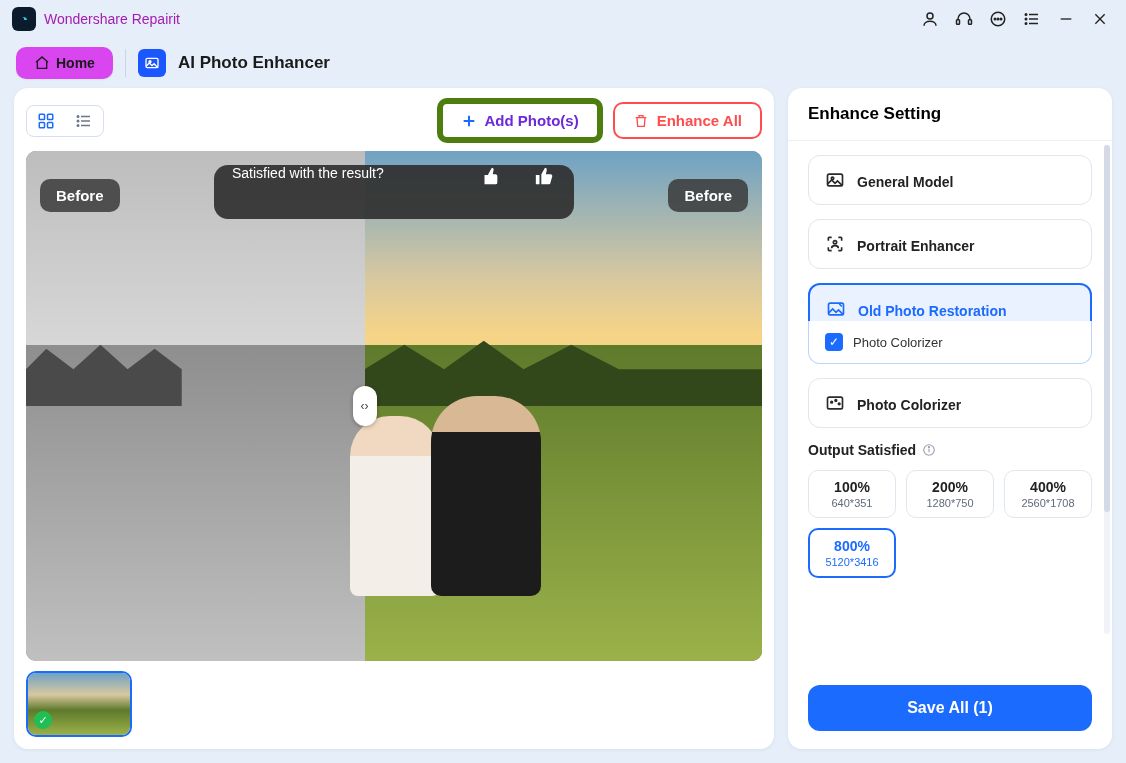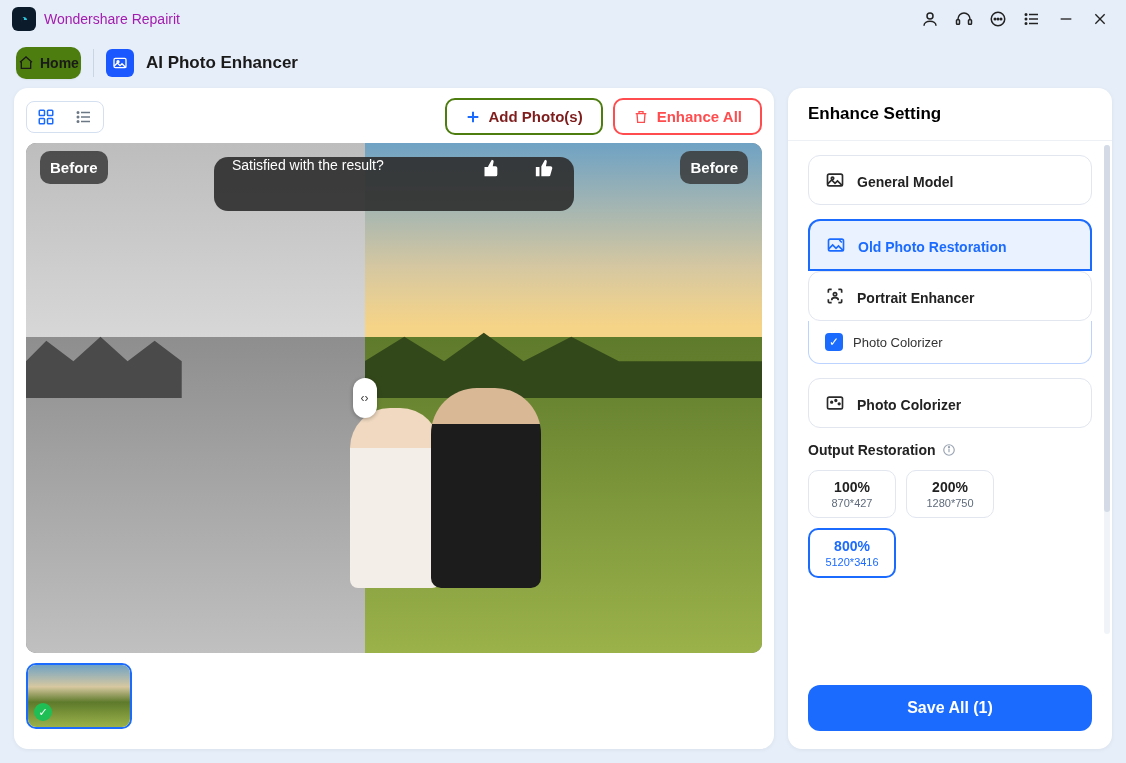--- a/index.html
+++ b/index.html
@@ -3,48 +3,48 @@
 <meta charset="utf-8">
 <style>
   * { box-sizing: border-box; margin: 0; padding: 0; }
   body { font-family: -apple-system, "Segoe UI", Arial, sans-serif; background: #e6eef9; width: 1126px; height: 763px; overflow: hidden; }
   .titlebar { height: 38px; display: flex; align-items: center; padding: 0 12px; }
   .titlebar .logo { width: 24px; height: 24px; border-radius: 6px; background: #0b1b2b; display: flex; align-items: center; justify-content: center; color: #2cc5d9; font-weight: bold; font-size: 14px; margin-right: 8px; }
   .titlebar .app-name { font-size: 14px; color: #a21caf; font-weight: 500; }
   .titlebar .spacer { flex: 1; }
   .titlebar .tb-icon { width: 28px; height: 28px; display: flex; align-items: center; justify-content: center; color: #222; margin-left: 6px; cursor: pointer; }
   .header { height: 50px; display: flex; align-items: center; padding: 0 16px; gap: 12px; }
-  .home-btn { background: #4d7c0f; border: none; border-radius: 10px; padding: 8px 2px; display: flex; align-items: center; gap: 6px; font-size: 14px; font-weight: 600; color: #1a1a1a; cursor: pointer; box-shadow: 0 1px 2px rgba(0,0,0,.05); }
+  .home-btn { background: #d946ef; border: none; border-radius: 10px; padding: 8px 18px; display: flex; align-items: center; gap: 6px; font-size: 14px; font-weight: 600; color: #1a1a1a; cursor: pointer; box-shadow: 0 1px 2px rgba(0,0,0,.05); }
   .vline { width: 1px; height: 28px; background: #c9d4e4; }
   .page-icon { width: 28px; height: 28px; border-radius: 6px; background: #1b57ff; color: #fff; display: flex; align-items: center; justify-content: center; }
   .page-title { font-size: 17px; font-weight: 700; color: #1a1a1a; }
   .workspace { display: flex; gap: 14px; padding: 0 14px 14px 14px; height: calc(763px - 38px - 50px); }
   .left-card, .right-card { background: #fff; border-radius: 14px; box-shadow: 0 1px 4px rgba(0,0,0,.06); }
   .left-card { flex: 1; display: flex; flex-direction: column; overflow: hidden; padding: 10px 12px 12px 12px; }
   .toolbar { display: flex; align-items: center; gap: 10px; padding-bottom: 8px; }
   .view-toggle { display: flex; border: 1px solid #d4dff0; border-radius: 8px; overflow: hidden; }
   .vt-btn { padding: 6px 10px; cursor: pointer; display: flex; align-items: center; justify-content: center; }
   .vt-btn.active { color: #1b6bff; }
   .vt-btn:not(.active) { color: #6b7785; }
   .toolbar .spacer { flex: 1; }
   .pill { border-radius: 10px; padding: 8px 18px; font-weight: 700; font-size: 15px; display: flex; align-items: center; gap: 8px; cursor: pointer; background: #fff; }
-  .pill.blue { border: 2px solid #4d7c0f; color: #7f1d1d; }
+  .pill.blue { border: 6px solid #4d7c0f; color: #6d28d9; }
   .pill.red  { border: 2px solid #ff4d4f; color: #ff4d4f; }
   .preview { position: relative; border-radius: 10px; overflow: hidden; height: 510px; background: #7a7a7a; }
   .preview .sky-before { position:absolute; left:0; top:0; width:46%; height:45%; background: linear-gradient(180deg,#bdbdbd,#dcdcdc); }
   .preview .sky-after  { position:absolute; right:0; top:0; width:54%; height:45%; background: linear-gradient(180deg,#6fa2c4 0%, #d7c8a0 55%, #f6d487 80%); }
   .preview .ground-before { position:absolute; left:0; bottom:0; width:46%; height:62%; background: linear-gradient(180deg,#8e8e8e,#c0c0c0); }
   .preview .ground-after  { position:absolute; right:0; bottom:0; width:54%; height:62%; background: linear-gradient(180deg,#5e7a2b,#9bb24a); }
   .trees { position:absolute; left:0; right:0; top:34%; height:16%; }
   .trees .tl { position:absolute; left:0; width:46%; height:100%; background:#4a4a4a; clip-path: polygon(0 55%, 6% 30%, 14% 55%, 22% 25%, 30% 55%, 38% 30%, 46% 55%, 46% 100%, 0 100%); }
   .trees .tr { position:absolute; right:0; width:54%; height:100%; background:#33481a; clip-path: polygon(0 55%, 10% 25%, 20% 55%, 30% 20%, 40% 55%, 52% 25%, 64% 55%, 100% 55%, 100% 100%, 0 100%); }
   .person-woman { position:absolute; left:44%; top:52%; width:90px; height:180px; background: linear-gradient(180deg,#f0d9c0 0%, #f0d9c0 22%, #f3eee7 22%, #f3eee7 100%); border-radius: 40px 40px 8px 8px; }
   .person-man   { position:absolute; left:55%; top:48%; width:110px; height:200px; background: linear-gradient(180deg,#d9b896 0%, #d9b896 18%, #1c1c1c 18%, #1c1c1c 100%); border-radius: 46px 46px 10px 10px; }
   .slider-handle { position:absolute; left:46%; top:50%; transform:translate(-50%,-50%); width:24px; height:40px; background:#fff; border-radius:12px; display:flex; align-items:center; justify-content:center; color:#444; font-size:12px; box-shadow:0 1px 4px rgba(0,0,0,.3); cursor:ew-resize; }
-  .badge { position:absolute; top:8px; color:#fff; background: rgba(58,58,58,.85); padding:8px 10px; border-radius:10px; font-weight:600; font-size:15px; }
+  .badge { position:absolute; top:28px; color:#fff; background: rgba(58,58,58,.85); padding:8px 16px; border-radius:10px; font-weight:600; font-size:15px; }
   .badge.left  { left:14px; }
   .badge.right { right:14px; }
   .feedback-bar { position:absolute; top:14px; left:50%; transform:translateX(-50%); width:360px; height:54px; background: rgba(48,48,48,.92); border-radius:14px; display:flex; align-items:flex-start; padding:0 18px; gap:33px; color:#fff; font-size:14px; }
   .feedback-bar .q { flex:1; }
   .fb-icon { cursor:pointer; color:#fff; }
   .thumbs { padding-top:10px; display:flex; gap:10px; }
   .thumb { width:106px; height:66px; border:2px solid #1b6bff; border-radius:10px; position:relative; overflow:hidden; cursor:pointer; }
   .thumb .mini { position:absolute; inset:0; background: linear-gradient(180deg,#6fa2c4 0%, #d7c8a0 35%, #5e7a2b 60%, #9bb24a 100%); }
   .thumb .check { position:absolute; left:6px; bottom:6px; width:18px; height:18px; background:#1fbf55; border-radius:50%; display:flex; align-items:center; justify-content:center; color:#fff; font-size:11px; }
   .right-card { width:324px; display:flex; flex-direction:column; }
@@ -231,77 +231,81 @@
         <span class="m-icon">
             <svg width="20" height="20" viewBox="0 0 24 24" fill="none" stroke="currentColor" stroke-width="2">
               <rect x="3" y="5" width="18" height="14" rx="2"></rect>
               <circle cx="9" cy="10" r="1.5"></circle>
               <path d="M3 17l5-5 4 4 3-3 6 6"></path>
             </svg>
           </span>
         <span>General Model</span>
       </div>
 
+      <div class="model-card">
+        <span class="m-icon">
+            <svg width="20" height="20" viewBox="0 0 24 24" fill="none" stroke="currentColor" stroke-width="2">
+              <path d="M4 8V5a1 1 0 0 1 1-1h3M20 8V5a1 1 0 0 0-1-1h-3M4 16v3a1 1 0 0 0 1 1h3M20 16v3a1 1 0 0 1-1 1h-3"></path>
+              <circle cx="12" cy="10" r="2"></circle>
+              <path d="M8 17c0-2 2-3 4-3s4 1 4 3"></path>
+            </svg>
+          </span>
+        <span>Portrait Enhancer</span>
+      </div>
+
       <div class="model-card selected" style="border-radius:12px 12px 0 0; margin-bottom:0;">
         <span class="m-icon">
             <svg width="20" height="20" viewBox="0 0 24 24" fill="none" stroke="currentColor" stroke-width="2">
               <rect x="3" y="5" width="18" height="14" rx="2"></rect>
               <path d="M3 17l5-5 4 4 3-3 6 6"></path>
               <path d="M16 6l3 3"></path>
             </svg>
           </span>
         <span>Old Photo Restoration</span>
-      </div>
-
-      <div class="model-card">
-        <span class="m-icon">
-            <svg width="20" height="20" viewBox="0 0 24 24" fill="none" stroke="currentColor" stroke-width="2">
-              <path d="M4 8V5a1 1 0 0 1 1-1h3M20 8V5a1 1 0 0 0-1-1h-3M4 16v3a1 1 0 0 0 1 1h3M20 16v3a1 1 0 0 1-1 1h-3"></path>
-              <circle cx="12" cy="10" r="2"></circle>
-              <path d="M8 17c0-2 2-3 4-3s4 1 4 3"></path>
-            </svg>
-          </span>
-        <span>Portrait Enhancer</span>
       </div>
       <div class="sub-option">
         <div class="checkbox">✓</div>
         <span>Photo Colorizer</span>
       </div>
 
       <div class="model-card">
         <span class="m-icon">
             <svg width="20" height="20" viewBox="0 0 24 24" fill="none" stroke="currentColor" stroke-width="2">
               <rect x="3" y="5" width="18" height="14" rx="2"></rect>
               <circle cx="8" cy="11" r="1"></circle>
               <circle cx="13" cy="9" r="1"></circle>
               <circle cx="17" cy="13" r="1"></circle>
             </svg>
           </span>
         <span>Photo Colorizer</span>
       </div>
 
       <div class="section-title">
-        <span>Output Restoration</span>
+        <span>Output Satisfied</span>
         <span style="color:#9aa4b2;">
             <svg width="14" height="14" viewBox="0 0 24 24" fill="none" stroke="currentColor" stroke-width="2">
               <circle cx="12" cy="12" r="9"></circle>
               <line x1="12" y1="10" x2="12" y2="16"></line>
               <circle cx="12" cy="7" r="1" fill="currentColor"></circle>
             </svg>
           </span>
       </div>
 
       <div class="res-grid">
         <div class="res-card">
           <div class="pct">100%</div>
-          <div class="dim">870*427</div>
+          <div class="dim">640*351</div>
         </div>
         <div class="res-card">
           <div class="pct">200%</div>
           <div class="dim">1280*750</div>
+        </div>
+        <div class="res-card">
+          <div class="pct">400%</div>
+          <div class="dim">2560*1708</div>
         </div>
       </div>
       <div class="res-grid res-row2">
         <div class="res-card selected">
           <div class="pct">800%</div>
           <div class="dim">5120*3416</div>
         </div>
       </div>
     </div>
     <div class="save-row">

